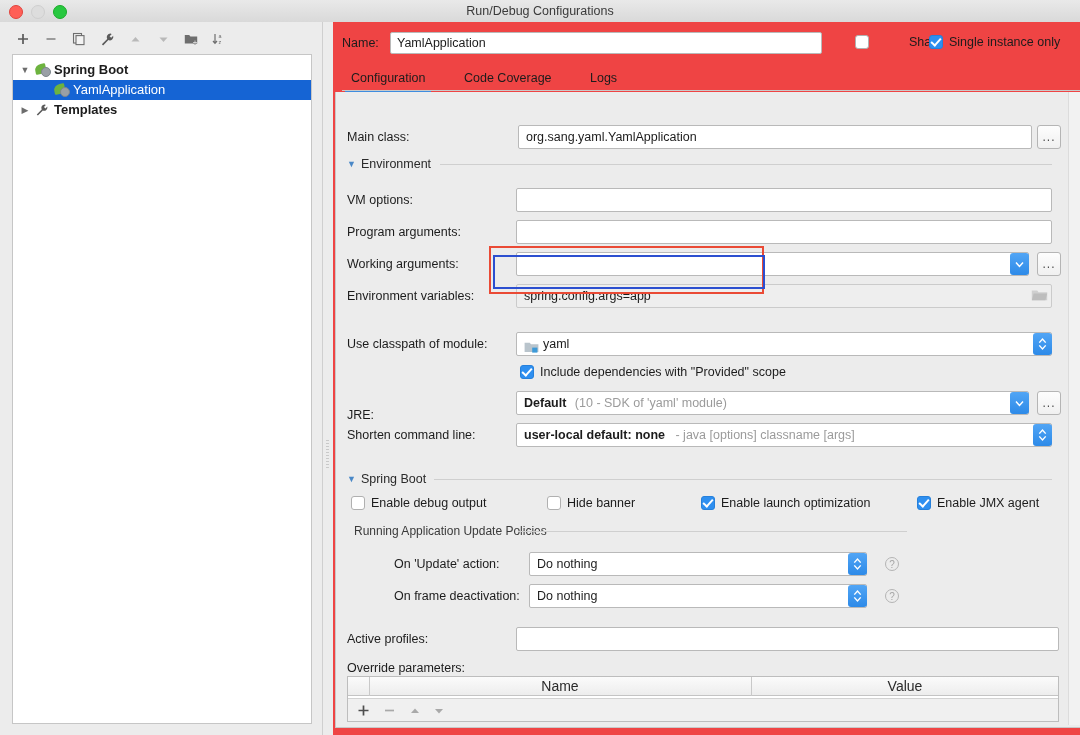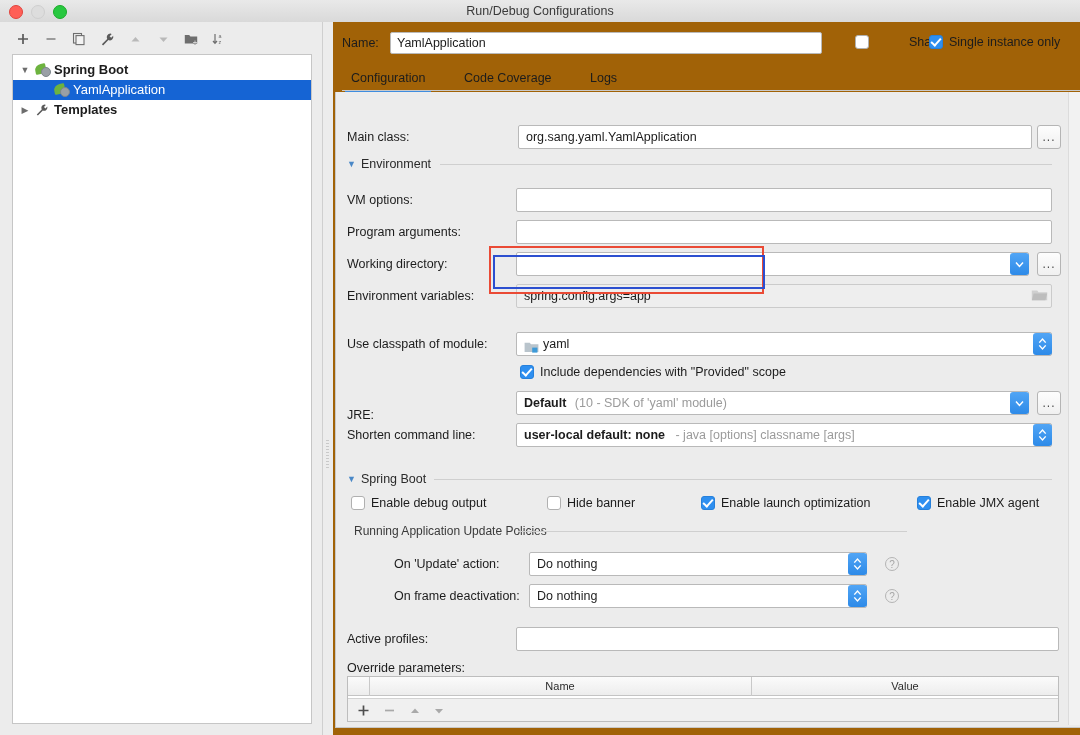--- a/index.html
+++ b/index.html
@@ -64,21 +64,21 @@
   .splitter{
     position:absolute;left:322px;top:22px;width:10px;height:713px;
     background:#ececec;border-left:1px solid #cfcfcf;border-right:1px solid #cfcfcf;
   }
   .splitter .grip{
     position:absolute;left:3px;top:418px;width:3px;height:28px;
     background:repeating-linear-gradient(#c9c9c9 0 1px,transparent 1px 3px);
   }
 
   
-  .rightpane{position:absolute;left:333px;top:22px;width:747px;height:713px;background:#a16207;}
+  .rightpane{position:absolute;left:333px;top:22px;width:747px;height:713px;background:#ef4444;}
 
   .namerow{position:absolute;left:9px;top:10px;width:738px;height:24px;}
   .lbl{font-size:12.5px;color:#1c1c1c;}
   .namelabel{position:absolute;left:0;top:4px;}
   .nameinput{
     position:absolute;left:48px;top:0;width:432px;height:22px;
     background:#fff;border:1px solid #b9b9b9;border-radius:2px;
     font-family:inherit;font-size:12.5px;color:#1c1c1c;
     padding:0 6px;box-sizing:border-box;outline:none;
   }
@@ -140,21 +140,21 @@
   .tablebox{
     position:absolute;background:#fff;border:1px solid #bdbdbd;box-sizing:border-box;
   }
   .tblhead{
     position:absolute;left:0;top:0;height:19px;width:100%;
     background:linear-gradient(#fbfbfb,#ededed);border-bottom:1px solid #c4c4c4;
     box-sizing:border-box;
   }
   .th{
     position:absolute;top:0;height:20px;line-height:19px;text-align:center;
-    font-size:11px;color:#2b2b2b;
+    font-size:14px;color:#2b2b2b;
   }
   .thsep{position:absolute;top:0;width:1px;height:19px;background:#c9c9c9;}
   .emptytext{
     position:absolute;left:0;top:19px;width:100%;text-align:center;
     font-size:12.5px;color:#9a9a9a;line-height:14px;height:11px;overflow:hidden;
   }
   .tblfoot{
     position:absolute;left:0;bottom:0;height:23px;width:100%;
     background:#f0f0f0;border-top:1px solid #d2d2d2;box-sizing:border-box;
   }
@@ -306,21 +306,21 @@
         <span class="tri">▼</span><span>Environment</span>
       </div>
       <div class="hrline" style="left:104px;top:72px;width:612px;"></div>
 
       <span class="flabel" style="left:11px;top:101px;">VM options:</span>
       <div class="textbox" style="left:180px;top:96px;width:536px;"></div>
 
       <span class="flabel" style="left:11px;top:133px;">Program arguments:</span>
       <div class="textbox" style="left:180px;top:128px;width:536px;"></div>
 
-      <span class="flabel" style="left:11px;top:165px;">Working directory:</span>
+      <span class="flabel" style="left:11px;top:165px;">Working arguments:</span>
       <div class="textbox" style="left:180px;top:160px;width:513px;"></div>
       <div class="combobtn" style="left:674px;top:161px;">
         <svg width="9" height="7" viewBox="0 0 9 7">
             <path d="M1 1.6 L4.5 5.4 L8 1.6" stroke="#fff" stroke-width="1.5" fill="none"></path>
           </svg>
       </div>
       <div class="btn3dots" style="left:701px;top:160px;">...</div>
 
       <span class="flabel" style="left:11px;top:197px;">Environment variables:</span>
       <div class="textbox ro" style="left:180px;top:192px;width:536px;background:#eeeeee;border-color:#cbcbcb;color:#1c1c1c;">spring.config.args=app</div>

